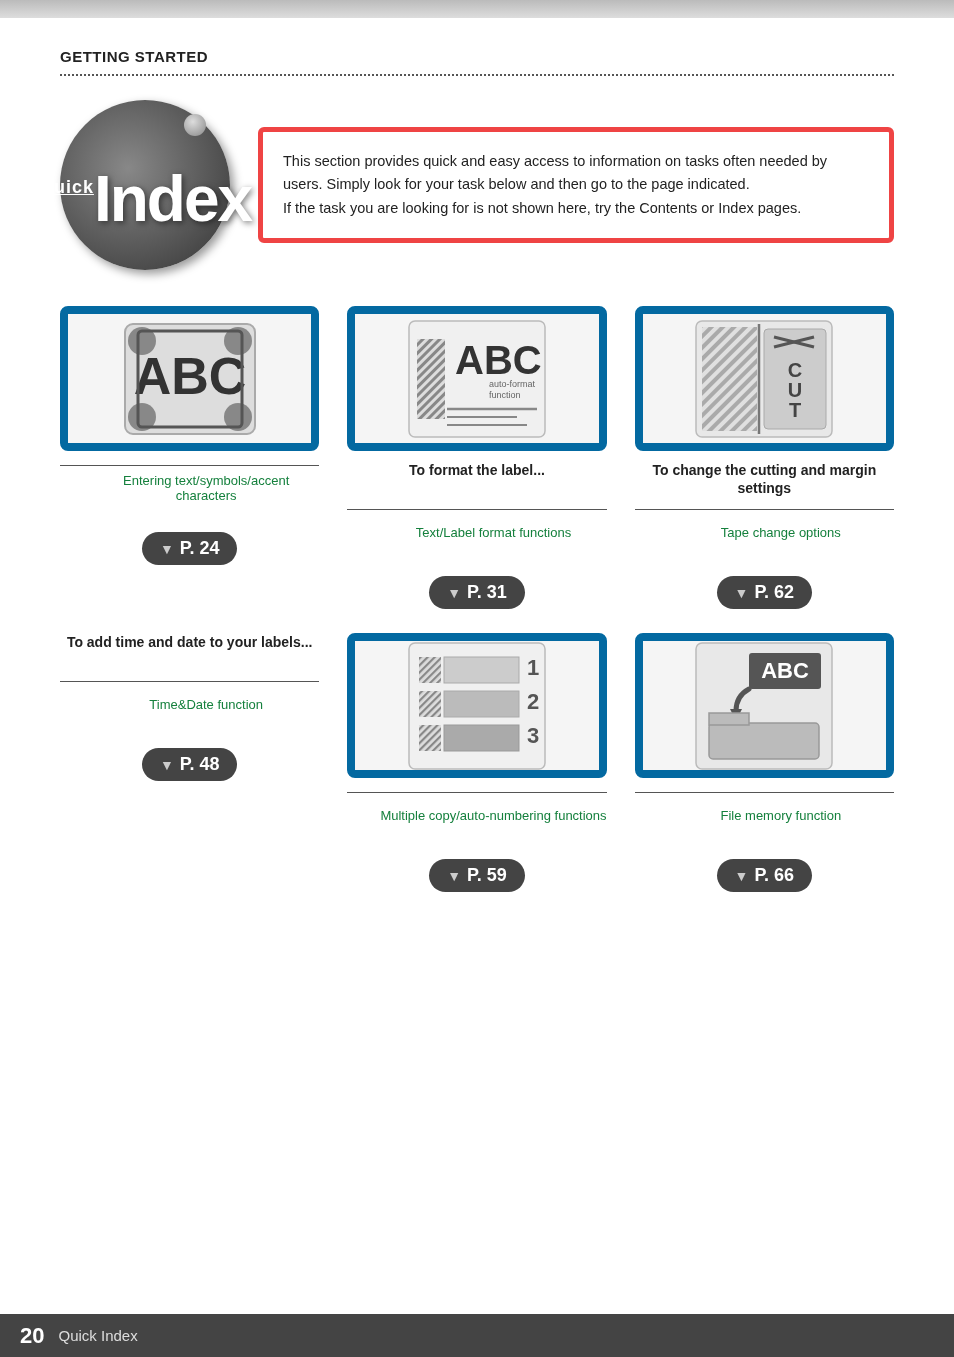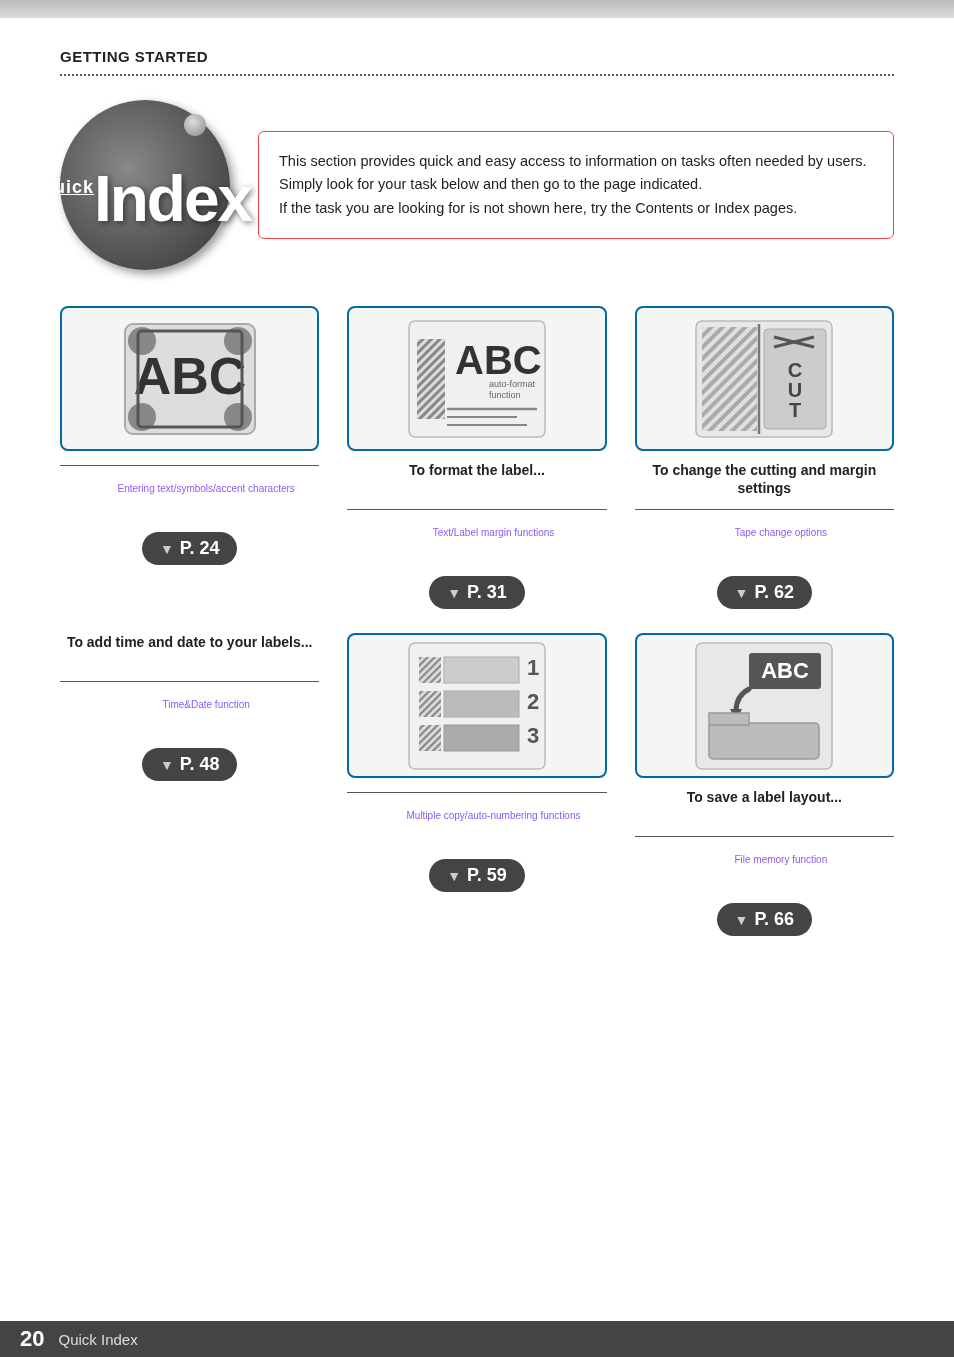--- a/index.html
+++ b/index.html
@@ -84,21 +84,21 @@
       font-weight: 900;
       color: #fff;
       letter-spacing: -2px;
       line-height: 1;
       text-shadow: 2px 2px 6px rgba(0,0,0,0.5);
       margin-top: 28px;
     }
 
     
     .intro-text-box {
-      border: 1px solid #ef4444;
+      border: 5px solid #ef4444;
       border-radius: 6px;
       padding: 18px 20px;
       font-size: 14.5px;
       line-height: 1.6;
       flex: 1;
     }
 
     
     .cards-grid {
       display: grid;
@@ -110,21 +110,21 @@
     .card {
       display: flex;
       flex-direction: column;
       align-items: center;
       text-align: center;
     }
 
     .card-image-box {
       width: 100%;
       height: 145px;
-      border: 2px solid #0369a1;
+      border: 8px solid #0369a1;
       border-radius: 8px;
       background: #f5f5f5;
       display: flex;
       align-items: center;
       justify-content: center;
       margin-bottom: 10px;
       overflow: hidden;
     }
 
     .card-title {
@@ -136,22 +136,22 @@
     }
 
     .card-divider {
       width: 100%;
       border: none;
       border-top: 1.5px solid #555;
       margin: 4px 0 6px 0;
     }
 
     .card-subtitle {
-      font-size: 10px;
-      color: #8b5cf6;
+      font-size: 13px;
+      color: #15803d;
       margin-bottom: 8px;
       min-height: 32px;
       display: flex;
       align-items: center;
       justify-content: center;
       margin-left: 33px;
     }
 
     
     .page-badge {
@@ -171,21 +171,21 @@
       font-size: 14px;
       color: #ccc;
     }
 
     
     .bottom-bar {
       position: absolute;
       bottom: 0;
       left: 0;
       right: 0;
-      height: 36px;
+      height: 43px;
       background: #444;
       display: flex;
       align-items: center;
       padding: 0 20px;
       gap: 14px;
     }
     .bottom-page-num {
       color: #fff;
       font-size: 22px;
       font-weight: 900;
@@ -260,21 +260,21 @@
           <text x="82" y="68" font-size="9" fill="#666" font-family="Arial">auto-format</text>
           <text x="82" y="79" font-size="9" fill="#666" font-family="Arial">function</text>
 
           <line x1="40" y1="90" x2="130" y2="90" stroke="#888" stroke-width="2.5"></line>
           <line x1="40" y1="98" x2="110" y2="98" stroke="#888" stroke-width="2"></line>
           <line x1="40" y1="106" x2="120" y2="106" stroke="#888" stroke-width="2"></line>
         </svg>
       </div>
       <div class="card-title">To format the label...</div>
       <hr class="card-divider">
-      <div class="card-subtitle">Text/Label margin functions</div>
+      <div class="card-subtitle">Text/Label format functions</div>
       <div class="page-badge">P. 31</div>
     </div>
 
     <div class="card">
       <div class="card-image-box">
         <svg width="140" height="120" viewBox="0 0 140 120">
           <rect x="2" y="2" width="136" height="116" rx="6" fill="#e8e8e8" stroke="#bbb" stroke-width="1.5"></rect>
 
           <rect x="8" y="8" width="55" height="104" fill="url(#stripe2)"></rect>
           <defs>
@@ -346,21 +346,20 @@
           <rect x="55" y="12" width="72" height="36" rx="3" fill="#555"></rect>
           <text x="91" y="37" text-anchor="middle" font-size="22" font-weight="900" fill="#fff" font-family="Arial">ABC</text>
 
           <path d="M55 48 Q42 55 42 70" stroke="#555" stroke-width="5" fill="none" stroke-linecap="round"></path>
           <polygon points="36,68 42,80 48,68" fill="#555"></polygon>
 
           <rect x="15" y="82" width="110" height="36" rx="4" fill="#bbb" stroke="#999" stroke-width="1.5"></rect>
           <rect x="15" y="72" width="40" height="12" rx="3 3 0 0" fill="#bbb" stroke="#999" stroke-width="1.5"></rect>
         </svg>
       </div>
-      <div class="card-title">To save a label layout...</div>
       <hr class="card-divider">
       <div class="card-subtitle">File memory function</div>
       <div class="page-badge">P. 66</div>
     </div>
 
   </div>
 
 </div>
 
 <div class="bottom-bar">

